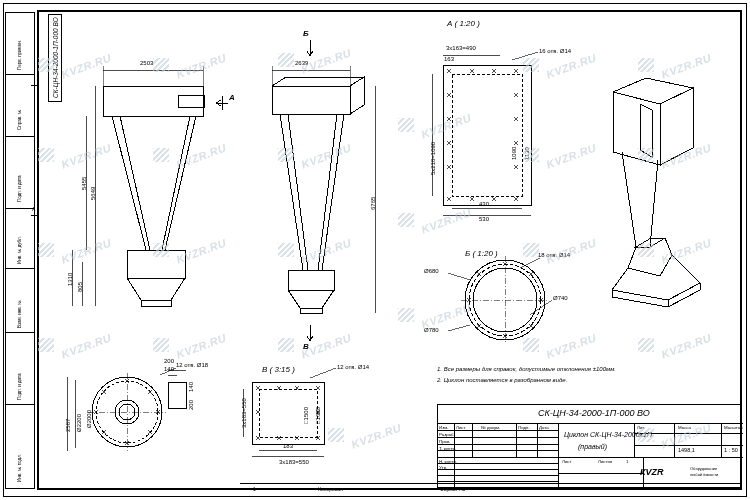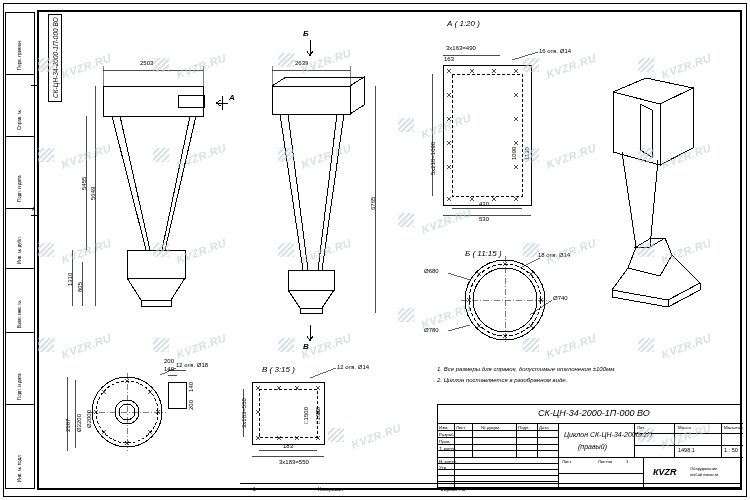--- a/index.html
+++ b/index.html
@@ -268,21 +268,21 @@
   <div class="lbl it" style="left:447px;top:20px;font-size:8px;">А ( 1:20 )</div>
   <div class="lbl" style="left:446px;top:45px;">3x163=490</div>
   <div class="lbl" style="left:444px;top:56px;">163</div>
   <div class="lbl" style="left:539px;top:48px;">16 отв. Ø14</div>
   <div class="lbl" style="left:430px;top:175px;transform:rotate(-90deg);transform-origin:0 0;">5x218=1090</div>
   <div class="lbl" style="left:511px;top:160px;transform:rotate(-90deg);transform-origin:0 0;">1090</div>
   <div class="lbl" style="left:524px;top:160px;transform:rotate(-90deg);transform-origin:0 0;">1130</div>
   <div class="lbl" style="left:479px;top:201px;">430</div>
   <div class="lbl" style="left:479px;top:216px;">530</div>
 
-  <div class="lbl it" style="left:465px;top:250px;font-size:8px;">Б ( 11:15 )</div>
+  <div class="lbl it" style="left:465px;top:250px;font-size:8px;">Б ( 1:20 )</div>
   <div class="lbl" style="left:538px;top:252px;">18 отв. Ø14</div>
   <div class="lbl" style="left:424px;top:268px;">Ø680</div>
   <div class="lbl" style="left:553px;top:295px;">Ø740</div>
   <div class="lbl" style="left:424px;top:327px;">Ø780</div>
 
   <div class="lbl it" style="left:262px;top:366px;font-size:8px;">В ( 3:15 )</div>
   <div class="lbl" style="left:337px;top:364px;">12 отв. Ø14</div>
   <div class="lbl" style="left:241px;top:428px;transform:rotate(-90deg);transform-origin:0 0;">3x183=550</div>
   <div class="lbl" style="left:303px;top:424px;transform:rotate(-90deg);transform-origin:0 0;">□1500</div>
   <div class="lbl" style="left:315px;top:424px;transform:rotate(-90deg);transform-origin:0 0;">□1600</div>
@@ -347,21 +347,21 @@
 
     <div class="lbl" style="left:199px;top:19px;font-size:4.4px;">Лит.</div>
     <div class="lbl" style="left:240px;top:19px;font-size:4.4px;">Масса</div>
     <div class="lbl" style="left:286px;top:19px;font-size:4.4px;">Масштаб</div>
     <div class="lbl" style="left:240px;top:42px;font-size:5.5px;">1498,1</div>
     <div class="lbl" style="left:286px;top:42px;font-size:5.5px;">1 : 50</div>
     <div class="lbl" style="left:124px;top:53px;font-size:4.4px;">Лист</div>
     <div class="lbl" style="left:160px;top:53px;font-size:4.4px;">Листов</div>
     <div class="lbl" style="left:188px;top:53px;font-size:4.4px;">1</div>
 
-    <div class="logo" style="left:215px;top:62px;">КVZR</div>
+    <div class="logo" style="left:202px;top:62px;">КVZR</div>
     <div class="lbl" style="left:252px;top:60px;font-size:4px;">Оборудование</div>
     <div class="lbl" style="left:252px;top:66px;font-size:4px;">любой ёмкости</div>
   </div>
 
   <div class="lbl" style="left:318px;top:486px;font-size:5px;">Копировал</div>
   <div class="lbl" style="left:440px;top:486px;font-size:5px;">Формат A3</div>
   <div class="lbl" style="left:253px;top:486px;font-size:5px;">1</div>
   <div class="ln h1" style="left:240px;top:483px;width:500px;"></div>
 
   <div id="wm-layer">

